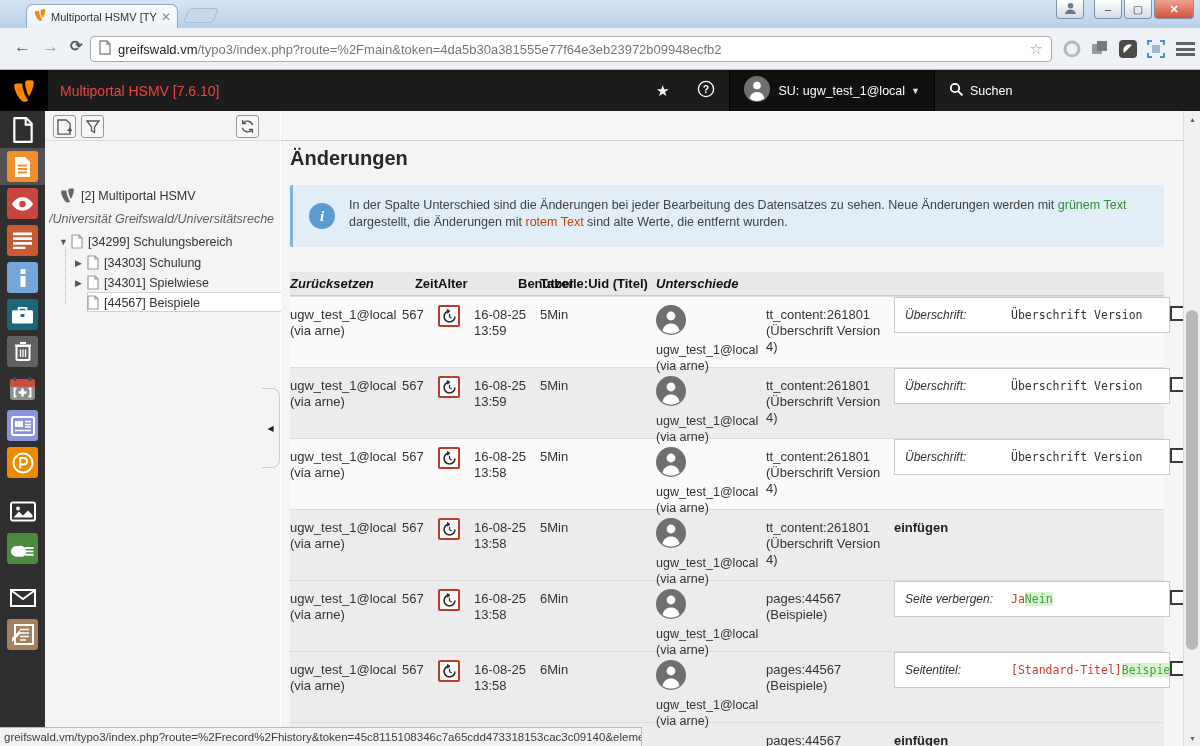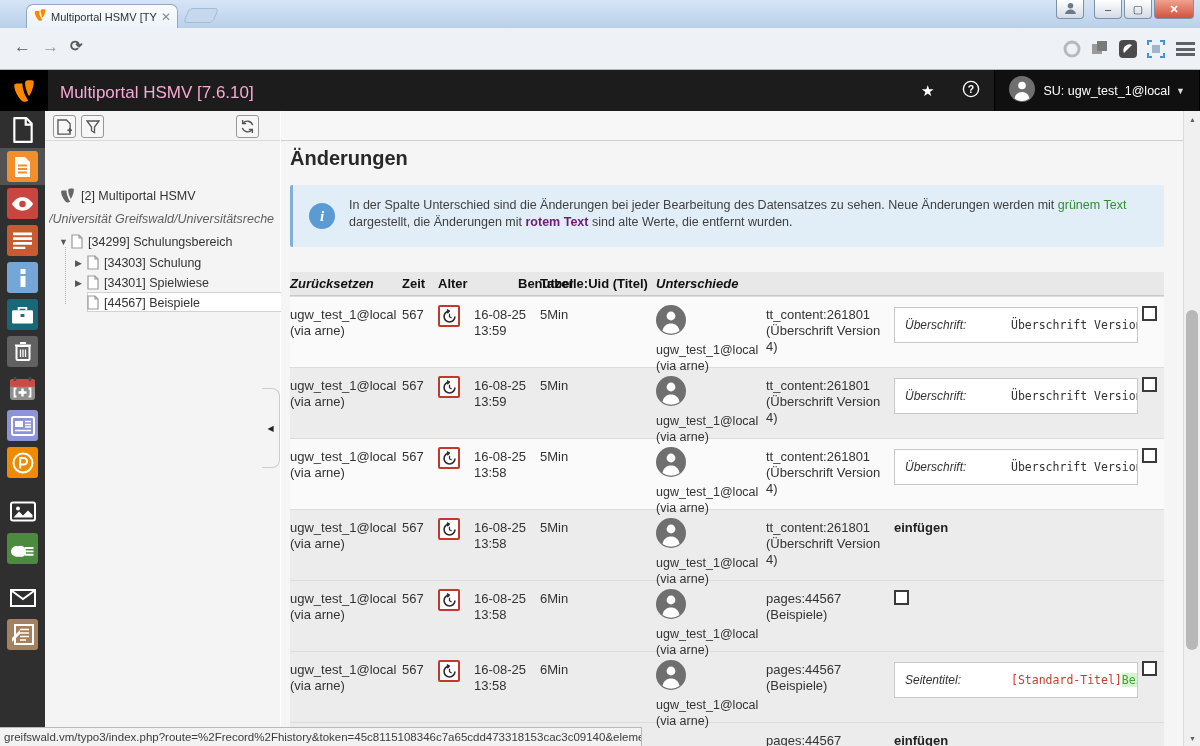--- a/index.html
+++ b/index.html
@@ -34,21 +34,21 @@
   .star-ico { color:#9a9a9a; font-size:15px; }
   .ext { position:absolute; top:12px; width:18px; height:18px; }
   .ham { position:absolute; top:14px; width:19px; height:14px;
          border-top:3px solid #5f6368; border-bottom:3px solid #5f6368; }
   .ham::after { content:""; display:block; margin-top:3px; border-top:3px solid #5f6368; }
 
   
   .t3bar { position:absolute; left:0; top:70px; width:1200px; height:41px; background:#1c1c1c; }
   .t3logo-box { position:absolute; left:0; top:0; width:48px; height:41px; background:#000;
                 display:flex; align-items:center; justify-content:center; }
-  .t3title { position:absolute; left:60px; top:13px; color:#f9a8d4; font-size:17px; }
+  .t3title { position:absolute; left:60px; top:13px; color:#ef4444; font-size:14px; }
   .t3right { position:absolute; right:0; top:0; height:41px; display:flex; align-items:center; }
   .t3item { height:41px; display:flex; align-items:center; padding:0 14px; color:#fff; font-size:12.5px; }
   .t3item.user { background:#101010; border-left:1px solid #000; border-right:1px solid #000; }
   .t3caret { font-size:9px; margin-left:6px; color:#ddd; }
   .t3star { color:#fff; font-size:15px; }
   .t3search-label { margin-left:7px; }
 
   
   .app-body { position:absolute; left:0; top:111px; width:1200px; height:635px; background:#f5f5f5; overflow:hidden; }
 
@@ -77,35 +77,35 @@
   .contentarea { position:absolute; left:281px; top:0; width:902px; height:635px; background:#f5f5f5; overflow:hidden; }
   .docheader { position:absolute; left:0; top:0; width:100%; height:30px; background:#f7f7f7; border-bottom:1px solid #cfcfcf; }
   .page-title { position:absolute; left:9px; top:36px; font-size:20px; color:#282828; }
   .infobox { position:absolute; left:9px; top:74px; width:874px; height:62px; background:#e2eef7;
              border-left:3px solid #7fb0d8; border-radius:2px; }
   .info-ico { position:absolute; left:16px; top:18px; width:26px; height:26px; border-radius:50%;
               background:#5b9bd3; color:#fff; font-size:15px; font-weight:bold; font-style:italic;
               display:flex; align-items:center; justify-content:center; font-family:"Liberation Serif", serif; }
   .info-text { position:absolute; left:56px; top:12px; width:800px; font-size:12.5px; line-height:17px; color:#404040; }
   .seg-green { color:#2f8f2f; }
-  .seg-red { color:#701a75;font-weight:bold; }
+  .seg-red { color:#c2410c; }
 
   .htable { position:absolute; left:9px; top:161px; width:874px; }
   .hgrid { display:grid; grid-template-columns:112px 36px 36px 66px 116px 110px 128px 1fr 22px; }
   .thead { background:#e8e8e8; border-bottom:1px solid #c9c9c9; height:24px; align-items:center; }
   .th { font-weight:bold; font-size:13px; color:#111; }
   .trow { height:71px; background:#fafafa; border-top:1px solid #dcdcdc; }
   .trow:first-of-type { border-top:none; }
   .trow.shaded { background:#ececec; }
   .cell { padding-top:10px; font-size:13px; line-height:16px; }
   .hist-btn { margin-top:8px; width:22px; height:22px; background:#fff; border:2px solid #c0392b; border-radius:2px;
               display:flex; align-items:center; justify-content:center; }
   .avatar-wrap { padding-top:8px; }
   .avatar-name { font-size:12.5px; line-height:16px; margin-top:4px; }
-  .diffbox { margin-top:10px; width:244px; height:36px; background:#fff; border:1px solid #c9c9c9;
+  .diffbox { width:276px; height:36px; background:#fff; border:1px solid #c9c9c9;
              display:flex; align-items:center; padding:0 10px; overflow:hidden; }
   .diff-label { font-style:italic; font-size:12px; color:#333; width:106px; flex-shrink:0; }
   .diff-val { font-family:"DejaVu Sans Mono", monospace; font-size:11.5px; white-space:nowrap; }
   .dv-ins { color:#3fa33f; background:#d9f2d0; }
   .dv-del { color:#cc3a30; }
   .action-txt { font-weight:bold; margin-top:10px; font-size:13px; color:#222; }
   .chkbox { margin-top:9px; width:15px; height:15px; border:2px solid #3a3a3a; background:#fff; }
 
   .vscroll { position:absolute; right:0; top:0; width:17px; height:635px; background:#f0f0f0; border-left:1px solid #dcdcdc; }
   .vs-arrow { position:absolute; left:0; width:17px; height:16px; display:flex; align-items:center; justify-content:center;
@@ -141,20 +141,28 @@
       <div class="win-btn">–</div>
       <div class="win-btn">▢</div>
       <div class="win-btn close">✕</div>
     </div>
   </div>
 
   <div class="toolbar">
     <span class="nav-ico" style="left:14px;">←</span>
     <span class="nav-ico" style="left:42px;color:#9b9b9b;">→</span>
     <span class="nav-ico" style="left:70px;font-size:15px;">⟳</span>
+    <div class="urlbar">
+      <span id="url-doc-ico" style="margin-right:7px;"><svg width="12" height="15" viewBox="0 0 12 15">
+            <path d="M1 1h7l3 3v10H1z" fill="none" stroke="#8a8a8a" stroke-width="1.4"></path>
+            <path d="M8 1v3h3" fill="none" stroke="#8a8a8a" stroke-width="1.4"></path>
+          </svg></span>
+      <span class="url-text"><span class="url-domain">greifswald.vm</span><span class="url-rest">/typo3/index.php?route=%2Fmain&amp;token=4da5b30a381555e77f64e3eb23972b09948ecfb2</span></span>
+      <span class="star-ico">☆</span>
+    </div>
     <span class="ext" style="left:1063px;">
       <svg width="18" height="18">
           <circle cx="9" cy="9" r="7" fill="none" stroke="#b9b9b9" stroke-width="3"></circle>
         </svg></span>
     <span class="ext" style="left:1091px;">
       <svg width="18" height="18">
           <rect x="1" y="4" width="10" height="10" fill="#9a9a9a"></rect>
           <rect x="6" y="1" width="10" height="10" fill="#7a7a7a"></rect>
         </svg></span>
     <span class="ext" style="left:1119px;">
@@ -190,20 +198,27 @@
         </div>
       <div class="t3item user">
         <span id="topbar-avatar" style="margin-right:8px;"><svg width="26" height="26" viewBox="0 0 30 30">
               <circle cx="15" cy="15" r="15" fill="#6f6f6f"></circle>
               <circle cx="15" cy="11" r="4.4" fill="#fff"></circle>
               <path d="M6.5 26c.8-5 4.3-7.5 8.5-7.5s7.7 2.5 8.5 7.5a15 15 0 0 1-17 0z" fill="#fff"></path>
             </svg></span>
         <span>SU: ugw_test_1@local</span>
         <span class="t3caret">▼</span>
       </div>
+      <div class="t3item" style="width:265px;">
+        <span id="search-ico"><svg width="14" height="14" viewBox="0 0 14 14">
+              <circle cx="6" cy="6" r="4.2" fill="none" stroke="#fff" stroke-width="1.8"></circle>
+              <path d="M9.4 9.4l4 4" stroke="#fff" stroke-width="2"></path>
+            </svg></span>
+        <span class="t3search-label">Suchen</span>
+      </div>
     </div>
   </div>
 
   <div class="app-body">
 
     <div class="modulebar" id="modulebar">
         <div class="mod">
           <span class="mod-ico">
             <svg width="24" height="26" viewBox="0 0 20 24">
               <path d="M2 1h11l5 5v17H2z" fill="none" stroke="#fff" stroke-width="2" stroke-linejoin="round"></path>
@@ -409,21 +424,21 @@
       <h1 class="page-title">Änderungen</h1>
 
       <div class="infobox">
         <div class="info-ico">i</div>
         <div class="info-text" id="info-text"><span class="">In der Spalte Unterschied sind die Änderungen bei jeder Bearbeitung des Datensatzes zu sehen. Neue Änderungen werden mit </span><span class="seg-green">grünem Text</span><span class=""> dargestellt, die Änderungen mit </span><span class="seg-red">rotem Text</span><span class=""> sind alte Werte, die entfernt wurden.</span></div>
       </div>
 
       <div class="htable" id="htable">
           <div class="hgrid thead">
             <span class="th" style="grid-column: 1; font-style: italic;">Zurücksetzen</span>
-            <span class="th" style="grid-column: 2;">Zeit</span>
+            <span class="th" style="grid-column: 2; text-align: right;">Zeit</span>
             <span class="th" style="grid-column: 3;">Alter</span>
             <span class="th" style="grid-column: 4; padding-left: 44px;">Benutzer</span>
             <span class="th" style="grid-column: 5;">Tabelle:Uid (Titel)</span>
             <span class="th" style="grid-column: 6; font-style: italic;">Unterschiede</span>
           </div>
           <div class="hgrid trow">
             <div class="cell ">
               <div>ugw_test_1@local</div>
               <div>(via arne)</div>
             </div>
@@ -616,20 +631,26 @@
                   <circle cx="15" cy="15" r="15" fill="#6f6f6f"></circle>
                   <circle cx="15" cy="11" r="4.4" fill="#fff"></circle>
                   <path d="M6.5 26c.8-5 4.3-7.5 8.5-7.5s7.7 2.5 8.5 7.5a15 15 0 0 1-17 0z" fill="#fff"></path>
                 </svg>
               </span><div class="avatar-name">
                 <div>ugw_test_1@local</div>
                 <div>(via arne)</div>
               </div></div>
             <div class="cell " style="padding-right: 6px;">pages:44567 (Beispiele)</div>
             <div>
+              <div class="diffbox">
+                <span class="diff-label">Seite verbergen:</span>
+                <span class="diff-val"><span class="dv-del">Ja</span><span class="dv-ins">Nein</span></span>
+              </div>
+            </div>
+            <div>
               <div class="chkbox"></div>
             </div>
           </div>
           <div class="hgrid trow shaded">
             <div class="cell ">
               <div>ugw_test_1@local</div>
               <div>(via arne)</div>
             </div>
             <div class="cell ">567</div>
             <div>

